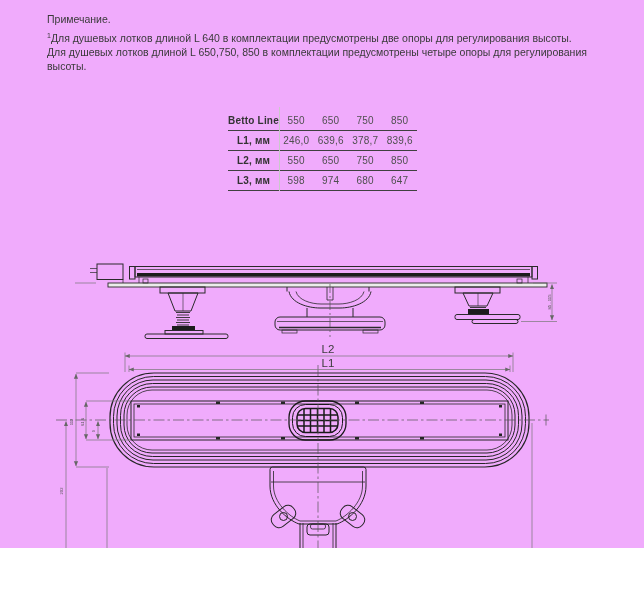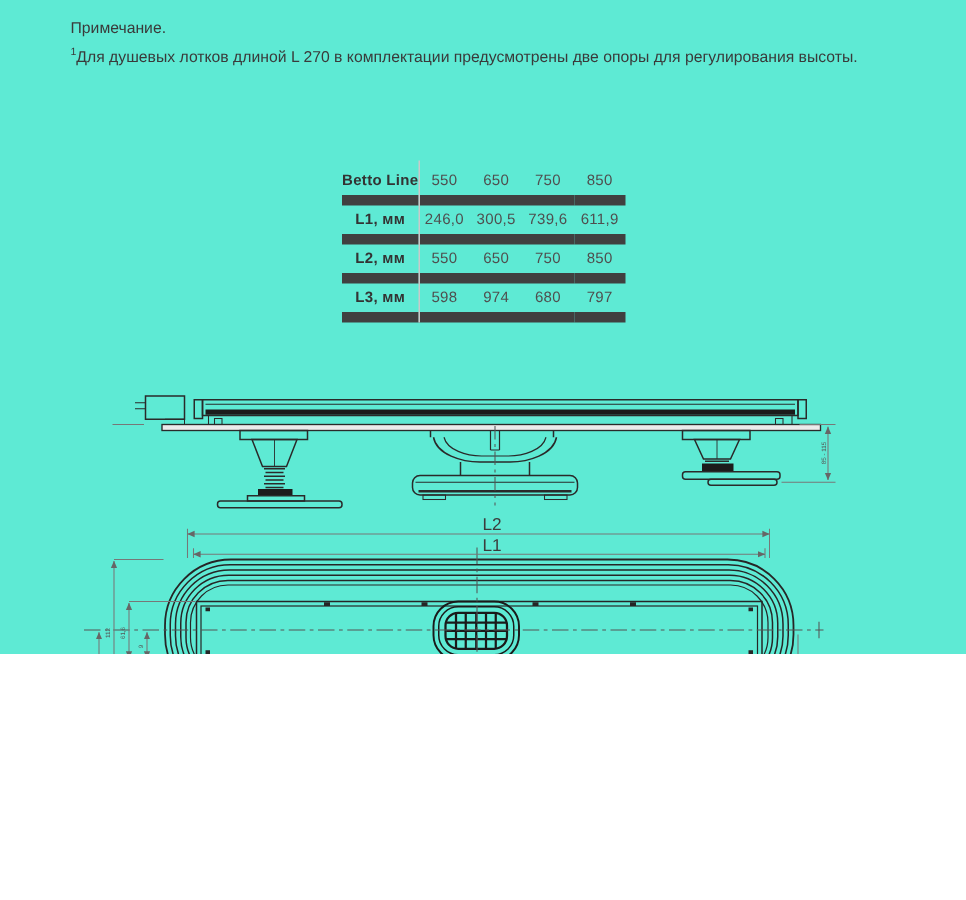--- a/index.html
+++ b/index.html
@@ -1,68 +1,69 @@
 <!DOCTYPE html>
 <html><head>
 <meta charset="utf-8">
 <style>
   html,body{margin:0;padding:0;background:#fff;}
-  .stage{position:relative;width:644px;height:436px;background:#5eead4;overflow:hidden;
+  .stage{position:relative;width:644px;height:548px;background:#f0abfc;overflow:hidden;
          font-family:"Liberation Sans",sans-serif;color:#333;}
   
   .note{position:absolute;left:47px;top:12px;width:570px;font-size:10.5px;line-height:14px;color:#3a3a3a;}
   .note .title{margin-bottom:5px;}
   .note sup{font-size:7px;vertical-align:super;line-height:0;}
   
   .spec-table{position:absolute;left:228px;top:111px;display:grid;
               grid-template-columns:51px 34.5px 34.5px 34.5px 34.5px;}
   .spec-table::before{content:"";position:absolute;left:51px;top:-4px;bottom:0;width:1px;background:#c9c9c9;}
   .spec-table .cell{height:19px;display:flex;align-items:center;justify-content:center;
-                    border-bottom:7px solid #404040;font-size:10px;color:#4f4f4f;letter-spacing:.2px;}
+                    border-bottom:1px solid #404040;font-size:10px;color:#4f4f4f;letter-spacing:.2px;}
   .spec-table .lbl{font-weight:bold;color:#333;}
   
   .draw{position:absolute;}
   .draw svg{display:block;font-family:inherit;}
   svg text{fill:#3c3c3c;}
   svg .tiny{fill:#555;}
 </style>
 </head>
 <body>
 
 <div class="stage">
 
   <div class="note">
     <div class="title">Примечание.</div>
-    <div><sup>1</sup><span>Для душевых лотков длиной L 270 в комплектации предусмотрены две опоры для регулирования высоты.</span></div>
+    <div><sup>1</sup><span>Для душевых лотков длиной L 640 в комплектации предусмотрены две опоры для регулирования высоты.</span></div>
+    <div>Для душевых лотков длиной L 650,750, 850 в комплектации предусмотрены четыре опоры для регулирования высоты.</div>
   </div>
 
   <div class="spec-table">
     <div class="cell lbl">Betto Line</div>
     <div class="cell">550</div>
     <div class="cell">650</div>
     <div class="cell">750</div>
     <div class="cell">850</div>
 
     <div class="cell lbl">L1, мм</div>
     <div class="cell">246,0</div>
-    <div class="cell">300,5</div>
-    <div class="cell">739,6</div>
-    <div class="cell">611,9</div>
+    <div class="cell">639,6</div>
+    <div class="cell">378,7</div>
+    <div class="cell">839,6</div>
 
     <div class="cell lbl">L2, мм</div>
     <div class="cell">550</div>
     <div class="cell">650</div>
     <div class="cell">750</div>
     <div class="cell">850</div>
 
     <div class="cell lbl">L3, мм</div>
     <div class="cell">598</div>
     <div class="cell">974</div>
     <div class="cell">680</div>
-    <div class="cell">797</div>
+    <div class="cell">647</div>
   </div>
 
   <div class="draw" style="left:65px;top:243px;width:500px;height:100px;">
     <svg width="500" height="100" viewBox="0 0 500 100">
       <defs>
         <marker id="arrS" viewBox="0 0 8 8" refX="6.8" refY="4" markerWidth="8" markerHeight="8" orient="auto-start-reverse">
           <path d="M0,1 L7,4 L0,7 Z" fill="#666"></path>
         </marker>
       </defs>
 

